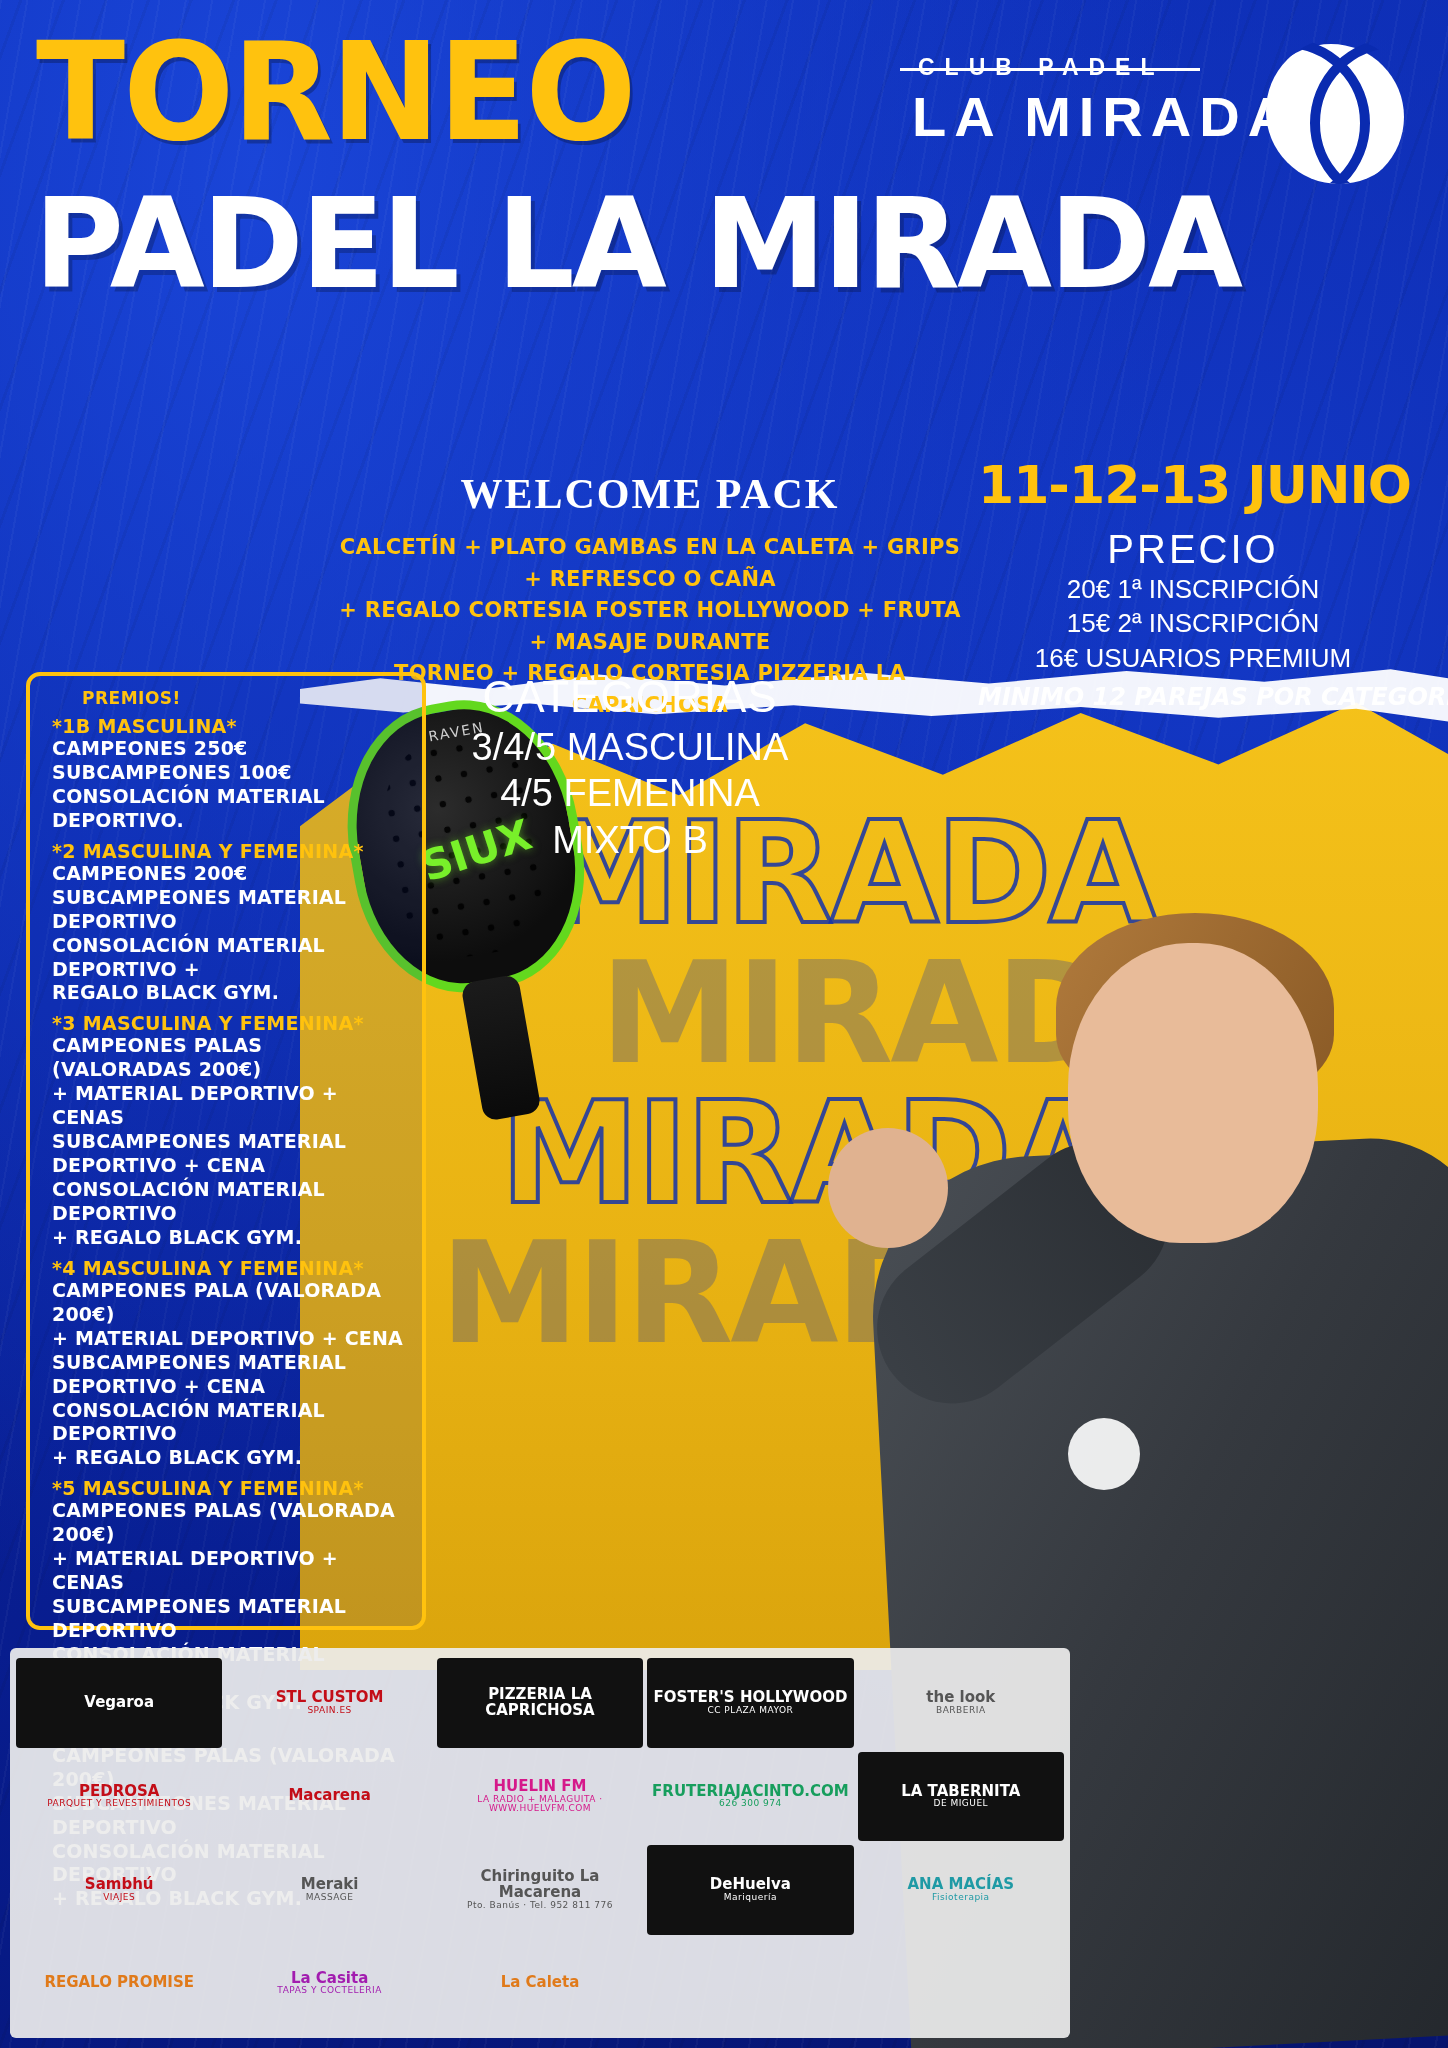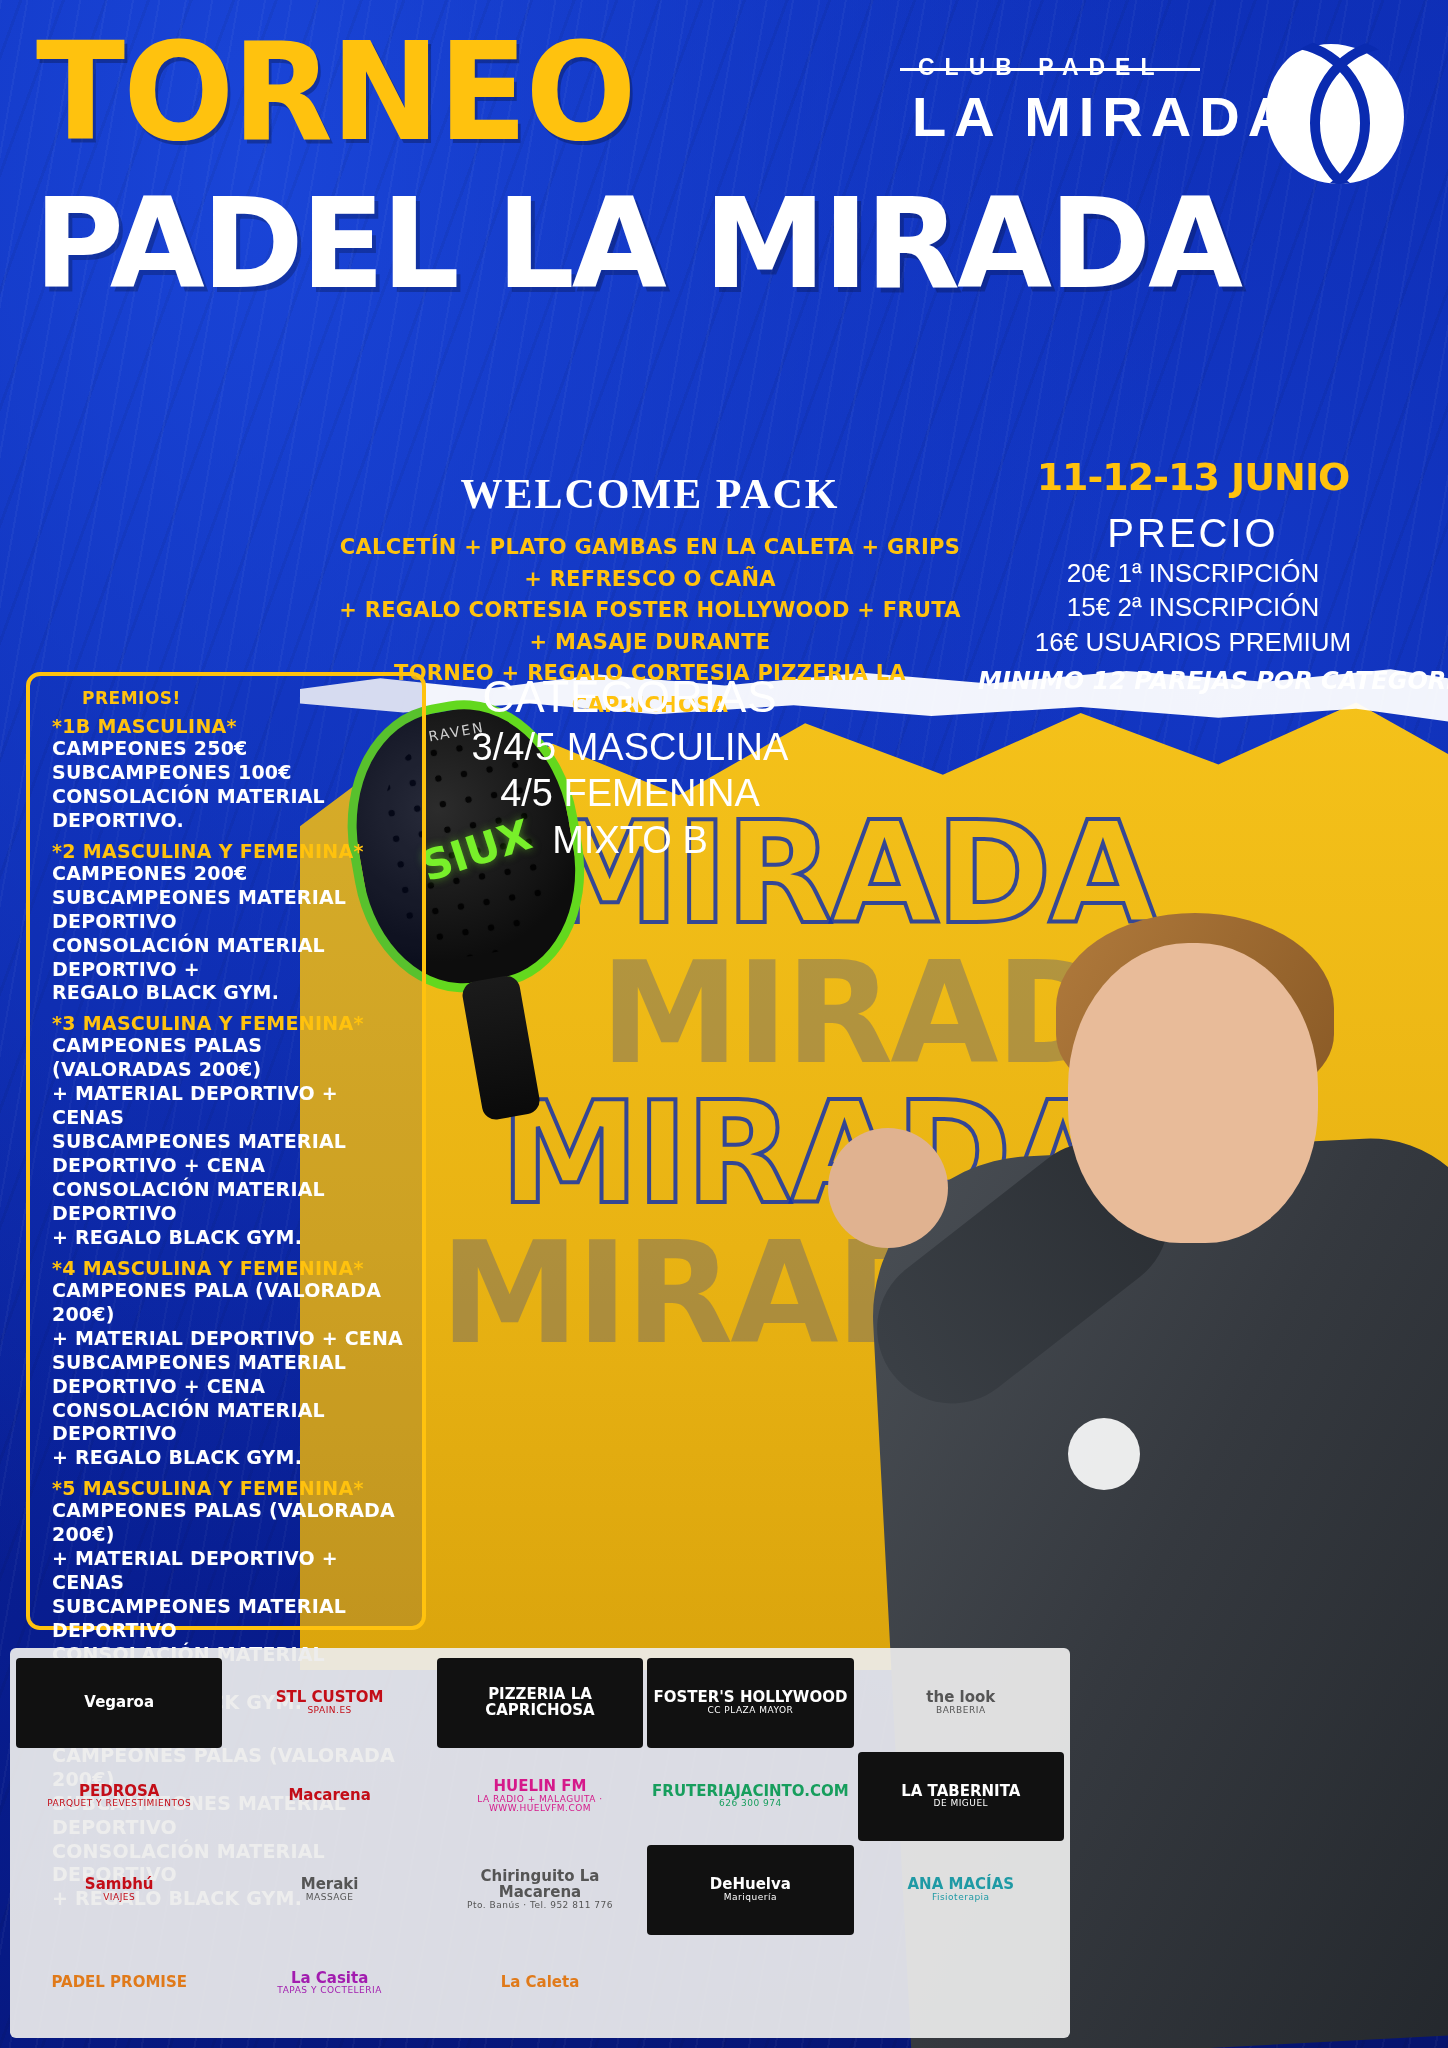--- a/index.html
+++ b/index.html
@@ -105,21 +105,21 @@
     font-weight:bold; font-size:21px; line-height:1.5;
     letter-spacing:0.3px;
   }
 
   
   .dateblock {
     position:absolute; right:40px; top:455px; width:430px; text-align:center;
   }
   .dates {
     font-family:"DejaVu Sans", sans-serif;
-    font-weight:bold; font-size:38px; color:#ffc20e; letter-spacing:-1px;
+    font-weight:bold; font-size:52px; color:#ffc20e; letter-spacing:-1px;
     white-space:nowrap;
   }
   .precio-label {
     margin-top:12px;
     font-family:"Liberation Sans", sans-serif;
     font-size:40px; letter-spacing:3px; color:#ffffff;
   }
   .price-line {
     font-family:"Liberation Sans", sans-serif;
     font-size:26px; color:#ffffff; line-height:1.32; white-space:nowrap;
@@ -448,21 +448,21 @@
     <div class="sp grey">
         <span><span>Chiringuito La Macarena</span><small>Pto. Banús · Tel. 952 811 776</small></span>
       </div>
     <div class="sp dark">
         <span><span>DeHuelva</span><small>Mariquería</small></span>
       </div>
     <div class="sp teal">
         <span><span>ANA MACÍAS</span><small>Fisioterapia</small></span>
       </div>
     <div class="sp orange">
-        <span><span>PADEL PROMISE</span><small></small></span>
+        <span><span>REGALO PROMISE</span><small></small></span>
       </div>
     <div class="sp gold">
         <span><span>La Casita</span><small>TAPAS Y COCTELERIA</small></span>
       </div>
     <div class="sp orange">
         <span><span>La Caleta</span><small></small></span>
       </div>
   </div>
 </div>
 

